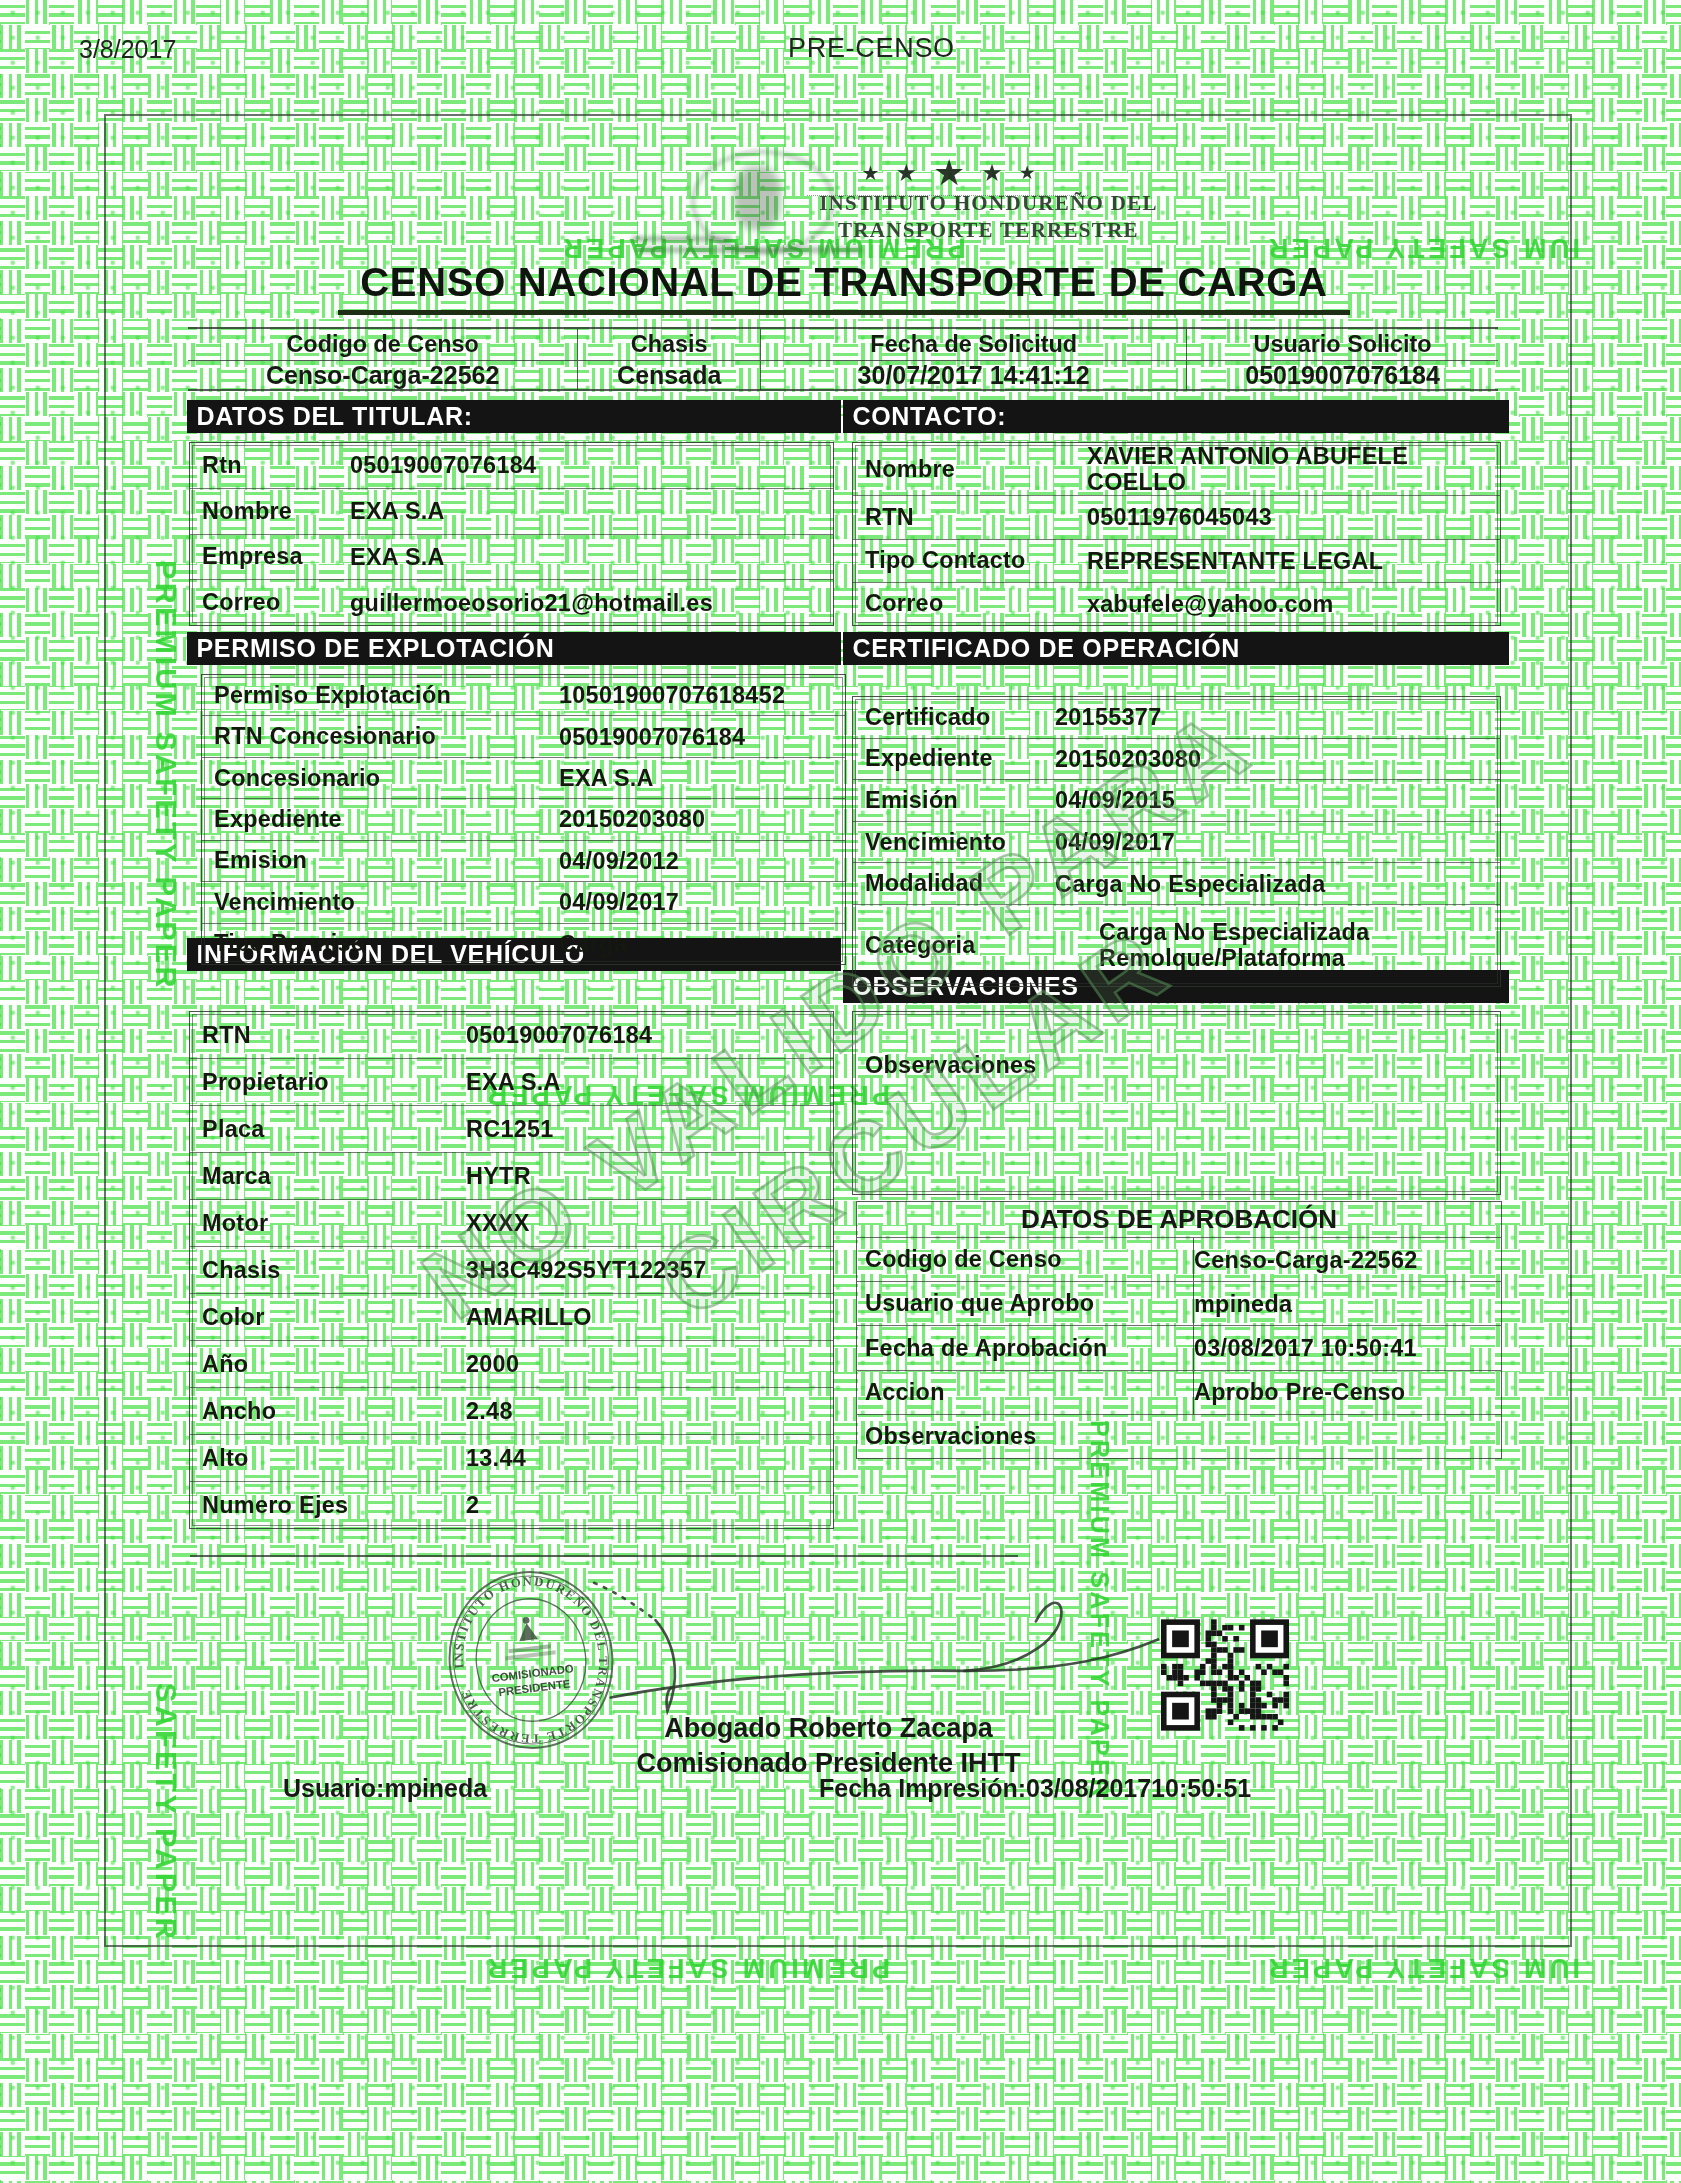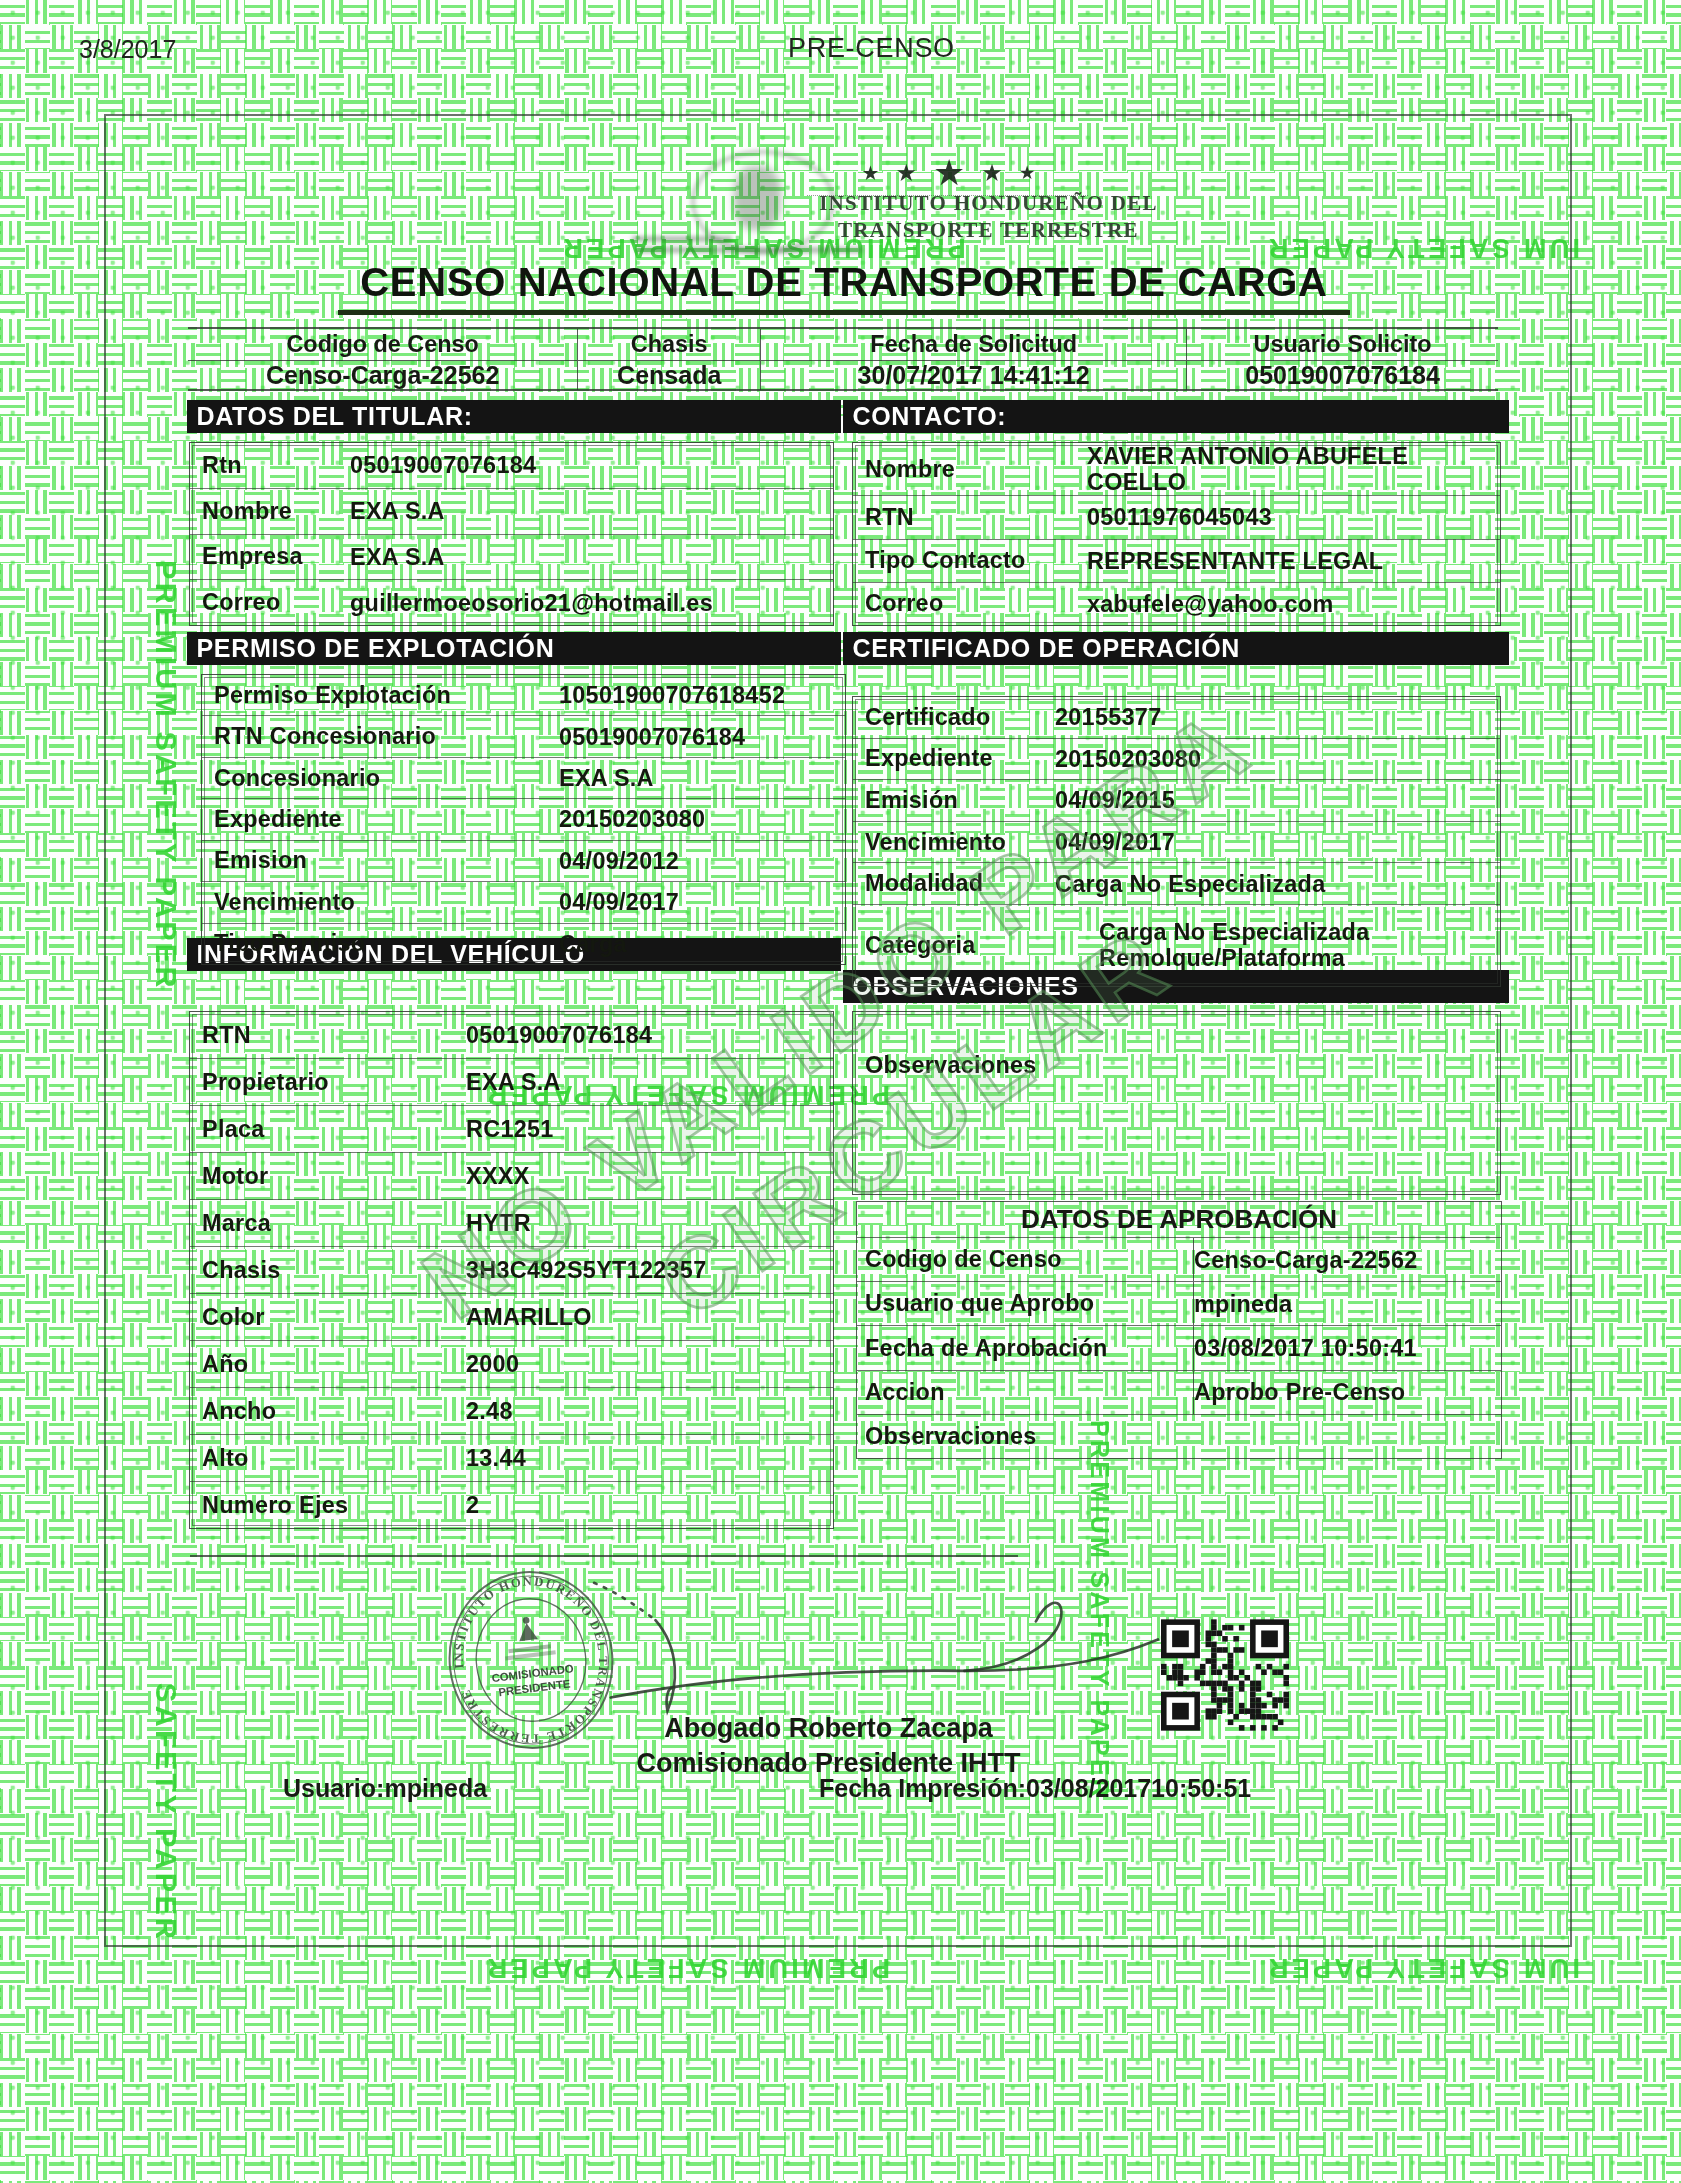--- a/index.html
+++ b/index.html
@@ -264,26 +264,26 @@
     </div>
     <div class="kv-row">
       <span class="kv-label">Propietario</span>
       <span class="kv-value">EXA S.A</span>
     </div>
     <div class="kv-row">
       <span class="kv-label">Placa</span>
       <span class="kv-value">RC1251</span>
     </div>
     <div class="kv-row">
+      <span class="kv-label">Marca</span>
+      <span class="kv-value">HYTR</span>
+    </div>
+    <div class="kv-row">
       <span class="kv-label">Motor</span>
       <span class="kv-value">XXXX</span>
-    </div>
-    <div class="kv-row">
-      <span class="kv-label">Marca</span>
-      <span class="kv-value">HYTR</span>
     </div>
     <div class="kv-row">
       <span class="kv-label">Chasis</span>
       <span class="kv-value">3H3C492S5YT122357</span>
     </div>
     <div class="kv-row">
       <span class="kv-label">Color</span>
       <span class="kv-value">AMARILLO</span>
     </div>
     <div class="kv-row">

